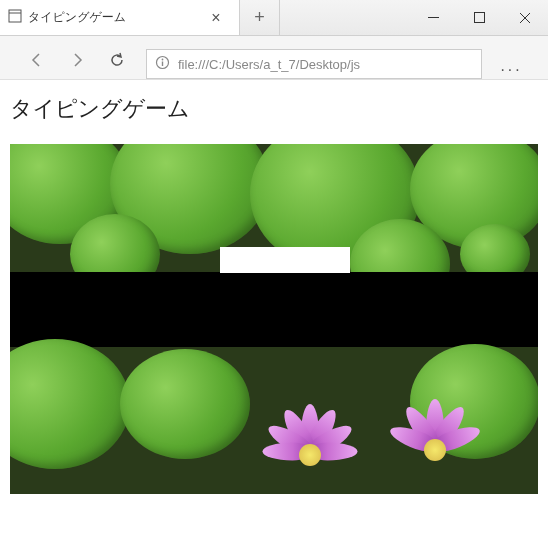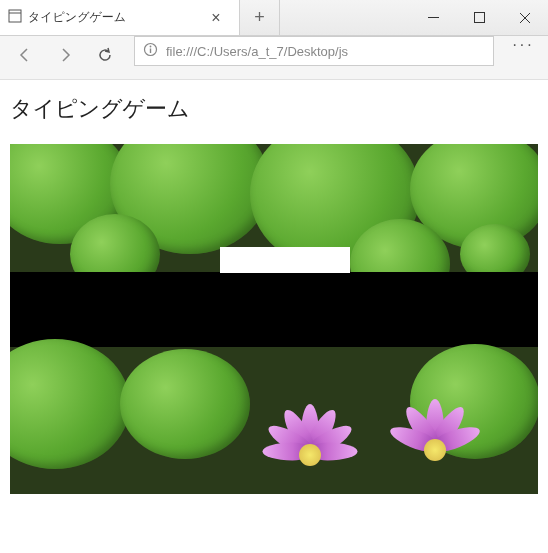--- a/index.html
+++ b/index.html
@@ -10,21 +10,21 @@
     .tab { display: flex; align-items: center; padding: 0 8px; background: #fff; border-right: 1px solid #d0d0d0; gap: 6px; min-width: 240px; }
     .tab-title { font-size: 12px; color: #333; flex: 1; }
     .tab-close { width: 30px; display: flex; align-items: center; justify-content: center; color: #555; cursor: pointer; font-size: 16px; }
     .newtab { width: 40px; display: flex; align-items: center; justify-content: center; font-size: 18px; color: #666; border-right: 1px solid #d0d0d0; }
     .titlebar-spacer { flex: 1; }
     .winbtns { display: flex; }
     .winbtn { width: 46px; display: flex; align-items: center; justify-content: center; color: #333; }
     .winbtn svg { display: block; }
     
     
-    .toolbar { height: 44px; background: #f5f5f5; display: flex; align-items: flex-start; padding: 0 6px; gap: 2px; border-bottom: 1px solid #e0e0e0; }
+    .toolbar { height: 44px; background: #f5f5f5; display: flex; align-items: flex-end; padding: 0 18px; gap: 2px; border-bottom: 1px solid #e0e0e0; }
     .navbtn { width: 38px; height: 38px; display: flex; align-items: center; justify-content: center; color: #888; border-radius: 2px; }
     .navbtn.enabled { color: #444; }
     .urlbar { flex: 1; height: 30px; background: #fff; border: 1px solid #ccc; display: flex; align-items: center; padding: 0 8px; gap: 8px; margin: 0 8px; }
     .urlbar-icon { color: #777; }
     .urlbar-text { font-size: 13px; color: #888; white-space: nowrap; overflow: hidden; }
     .more { width: 38px; display: flex; align-items: center; justify-content: center; color: #555; font-size: 16px; letter-spacing: 2px; }
     
     
     .content { padding: 14px 10px; }
     .page-heading { font-size: 22px; font-weight: 400; color: #222; margin-bottom: 20px; }

